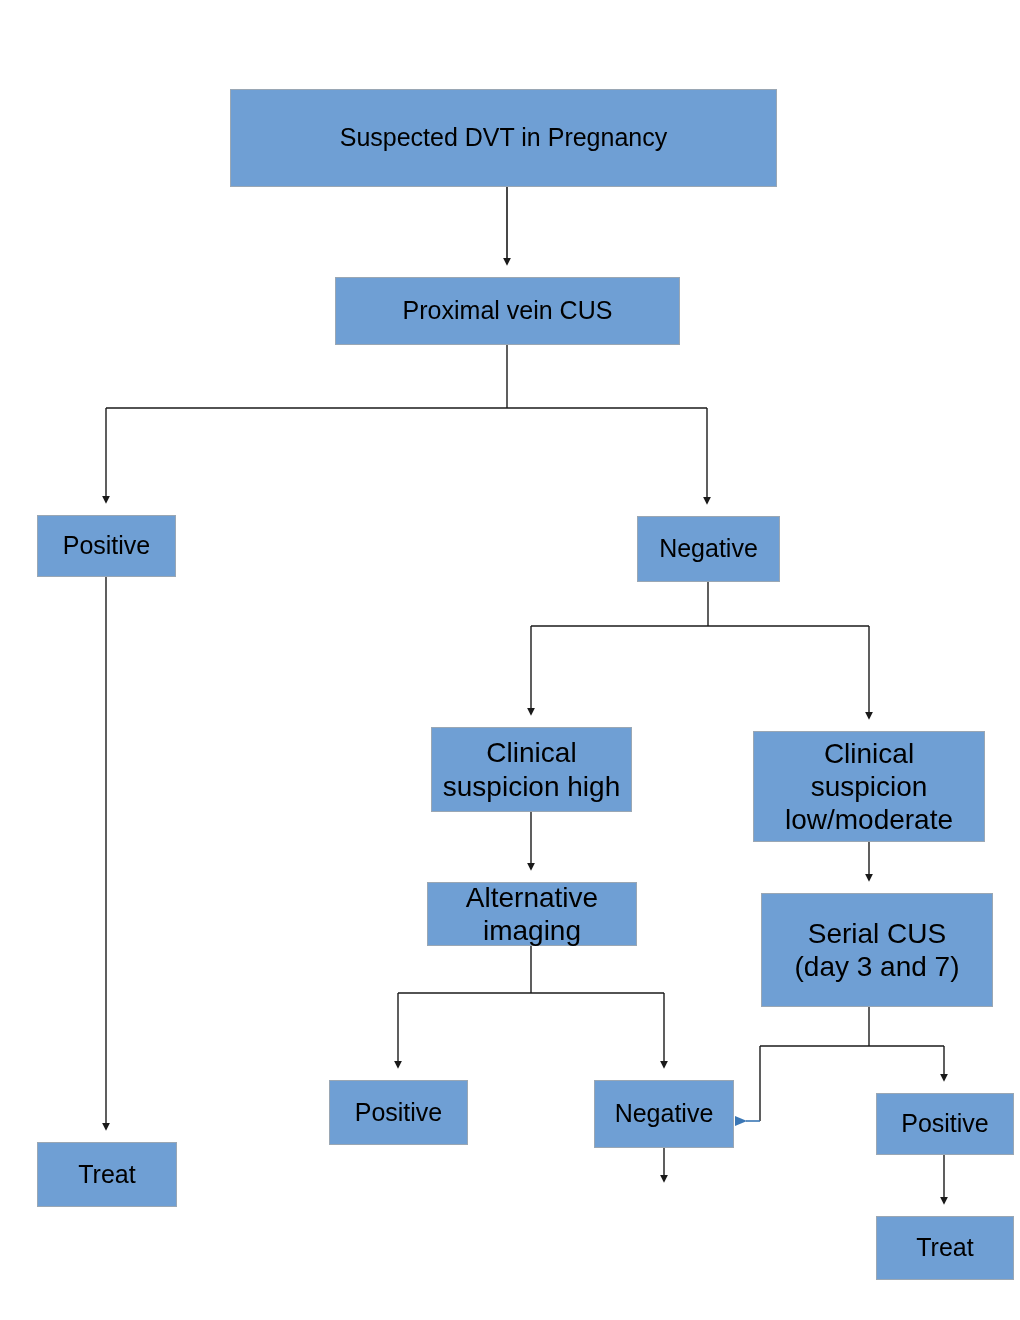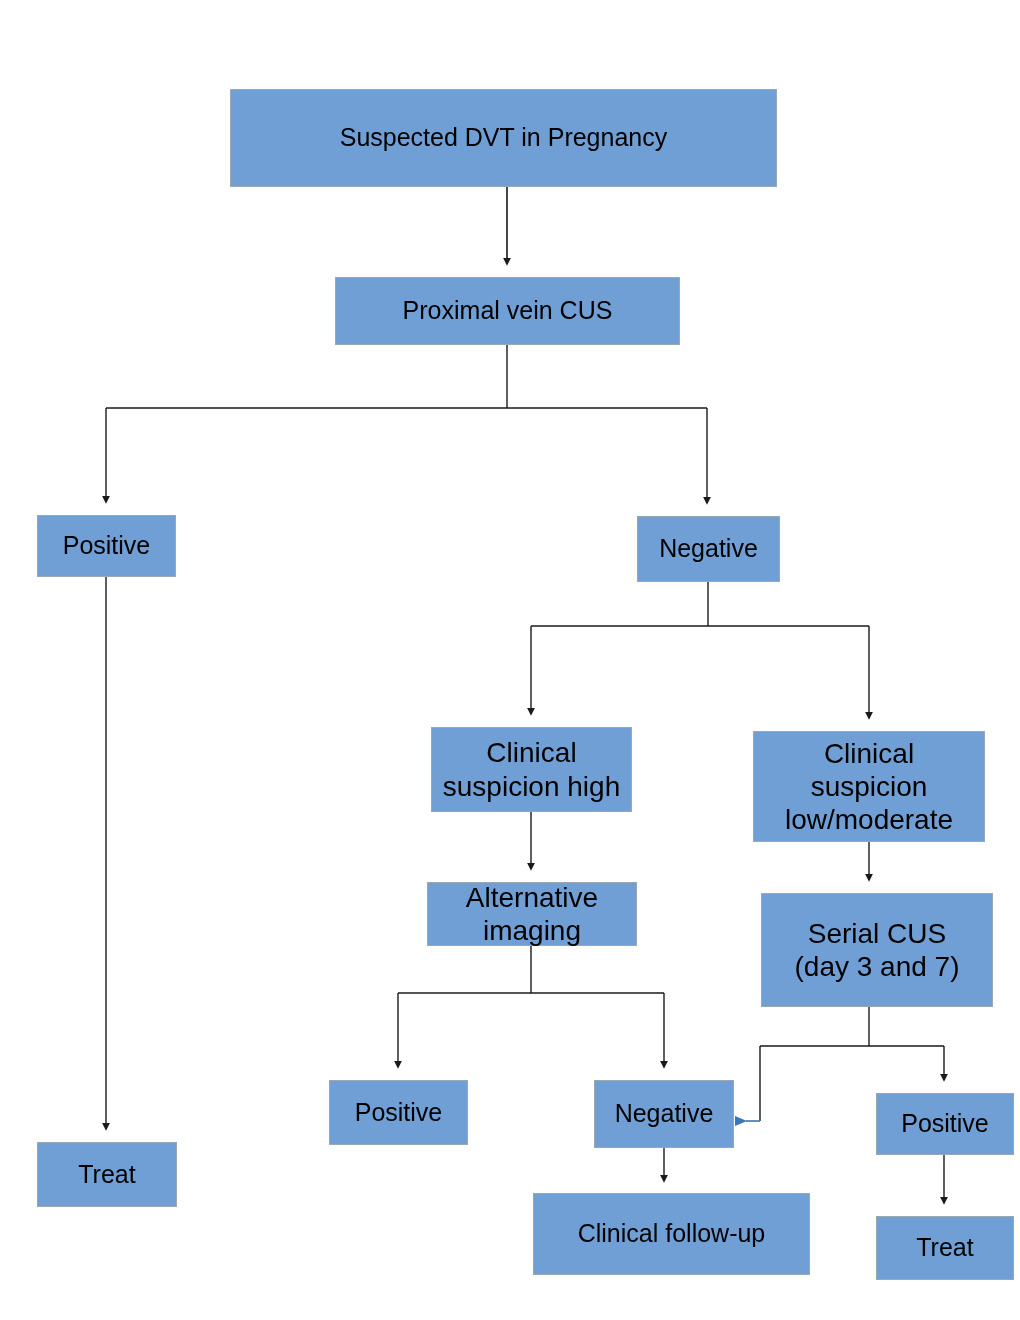--- a/index.html
+++ b/index.html
@@ -129,19 +129,18 @@
   <div class="node n-size-md" style="left:427px; top:882px; width:210px; height:64px;">Alternative
 imaging</div>
 
   <div class="node n-size-md" style="left:753px; top:893px; width:232px; height:114px;margin-left:8px;">Serial CUS
 (day 3 and 7)</div>
 
   <div class="node n-size-lg" style="left:329px; top:1080px; width:139px; height:65px;">Positive</div>
 
   <div class="node n-size-lg" style="left:594px; top:1080px; width:140px; height:68px;">Negative</div>
 
-  <div class="node n-size-lg" style="left:533px; top:1193px; width:277px; height:82px;">Clinical follow-up</div>
 
   <div class="node n-size-lg" style="left:876px; top:1093px; width:138px; height:62px;">Positive</div>
 
   <div class="node n-size-lg" style="left:876px; top:1216px; width:138px; height:64px;">Treat</div>
 
 </div>
 
 </body></html>

